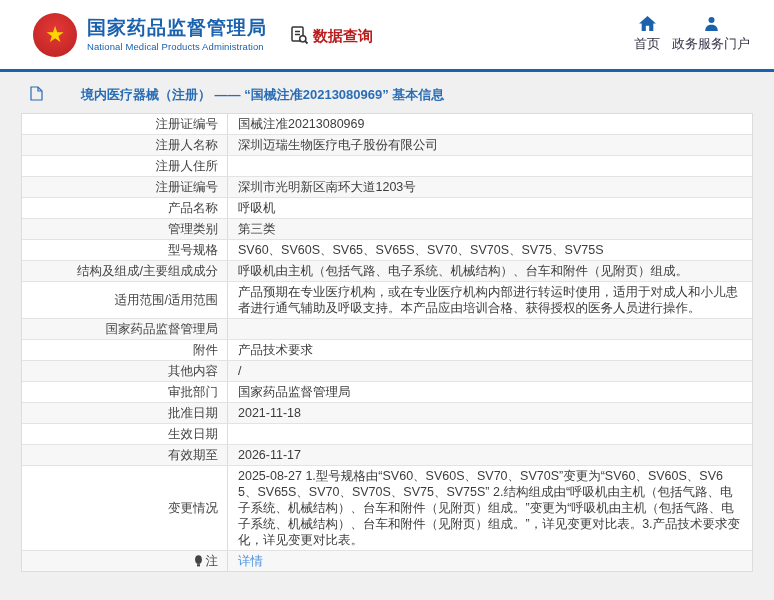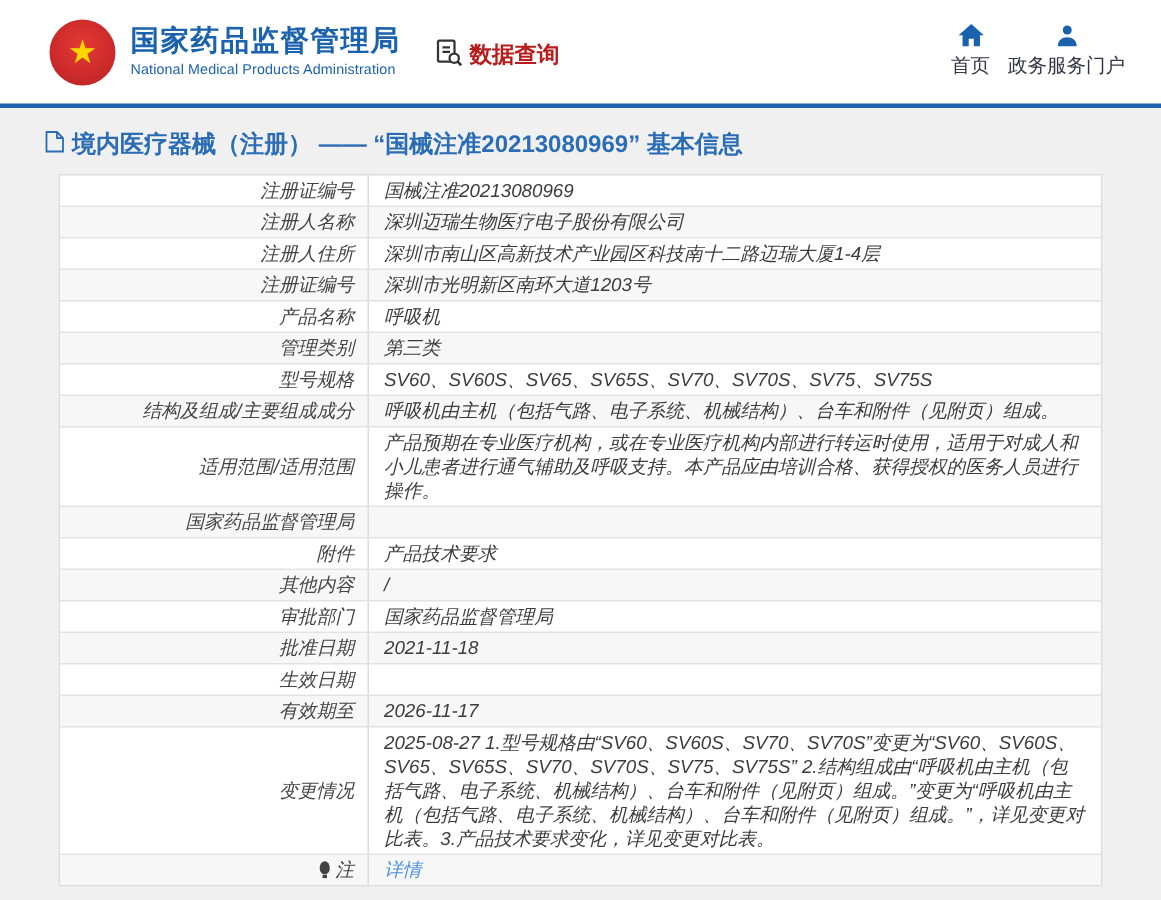--- a/index.html
+++ b/index.html
@@ -27,29 +27,28 @@
   .dataquery{
     display:flex;align-items:center;margin-left:22px;margin-top:4px;
     font-size:15px;color:#b91c1c;font-weight:bold;cursor:pointer;
   }
   .dataquery svg{margin-right:4px;}
   .top-nav{position:absolute;right:24px;top:13px;display:flex;gap:12px;}
   .nav-item{display:flex;flex-direction:column;align-items:center;font-size:13px;color:#334;cursor:pointer;}
   .nav-item .nav-ic{height:18px;display:flex;align-items:flex-end;margin-bottom:4px;}
   
   .breadcrumb{
-    margin:14px 0 9px 30px;font-size:16px;color:#2a6db5;
-    display:flex;align-items:center;font-weight:bold;
+    margin:14px 0 9px 30px;font-size:13px;color:#2a6db5;
+    display:flex;align-items:center;font-weight:bold;gap:33px;
   }
   .breadcrumb svg{margin-right:5px;flex:0 0 auto;}
   
   .table{
-    margin:0 39px;background:#fff;
+    margin:0 21px;background:#fff;
     border:1px solid var(--border,#dcdcdc);
-    font-style:italic;
   }
   .trow{
     display:flex;border-bottom:1px solid #e3e3e3;
     font-size:12.5px;color:var(--text,#3c3c3c);min-height:20px;
   }
   .trow:last-child{border-bottom:none;}
   .trow:nth-child(even){background:var(--stripe,#f7f7f7);}
   .tlabel{
     width:206px;min-width:206px;box-sizing:border-box;
     border-right:1px solid var(--border,#dcdcdc);
@@ -133,23 +132,20 @@
         <span>注册人名称</span>
       </div>
       <div class="tvalue">
         <span>深圳迈瑞生物医疗电子股份有限公司</span>
       </div>
     </div>
     <div class="trow">
       <div class="tlabel">
         <span>注册人住所</span>
       </div>
-      <div class="tvalue">
-        <span>深圳市南山区高新技术产业园区科技南十二路迈瑞大厦1-4层</span>
-      </div>
     </div>
     <div class="trow">
       <div class="tlabel">
         <span>注册证编号</span>
       </div>
       <div class="tvalue">
         <span>深圳市光明新区南环大道1203号</span>
       </div>
     </div>
     <div class="trow">

